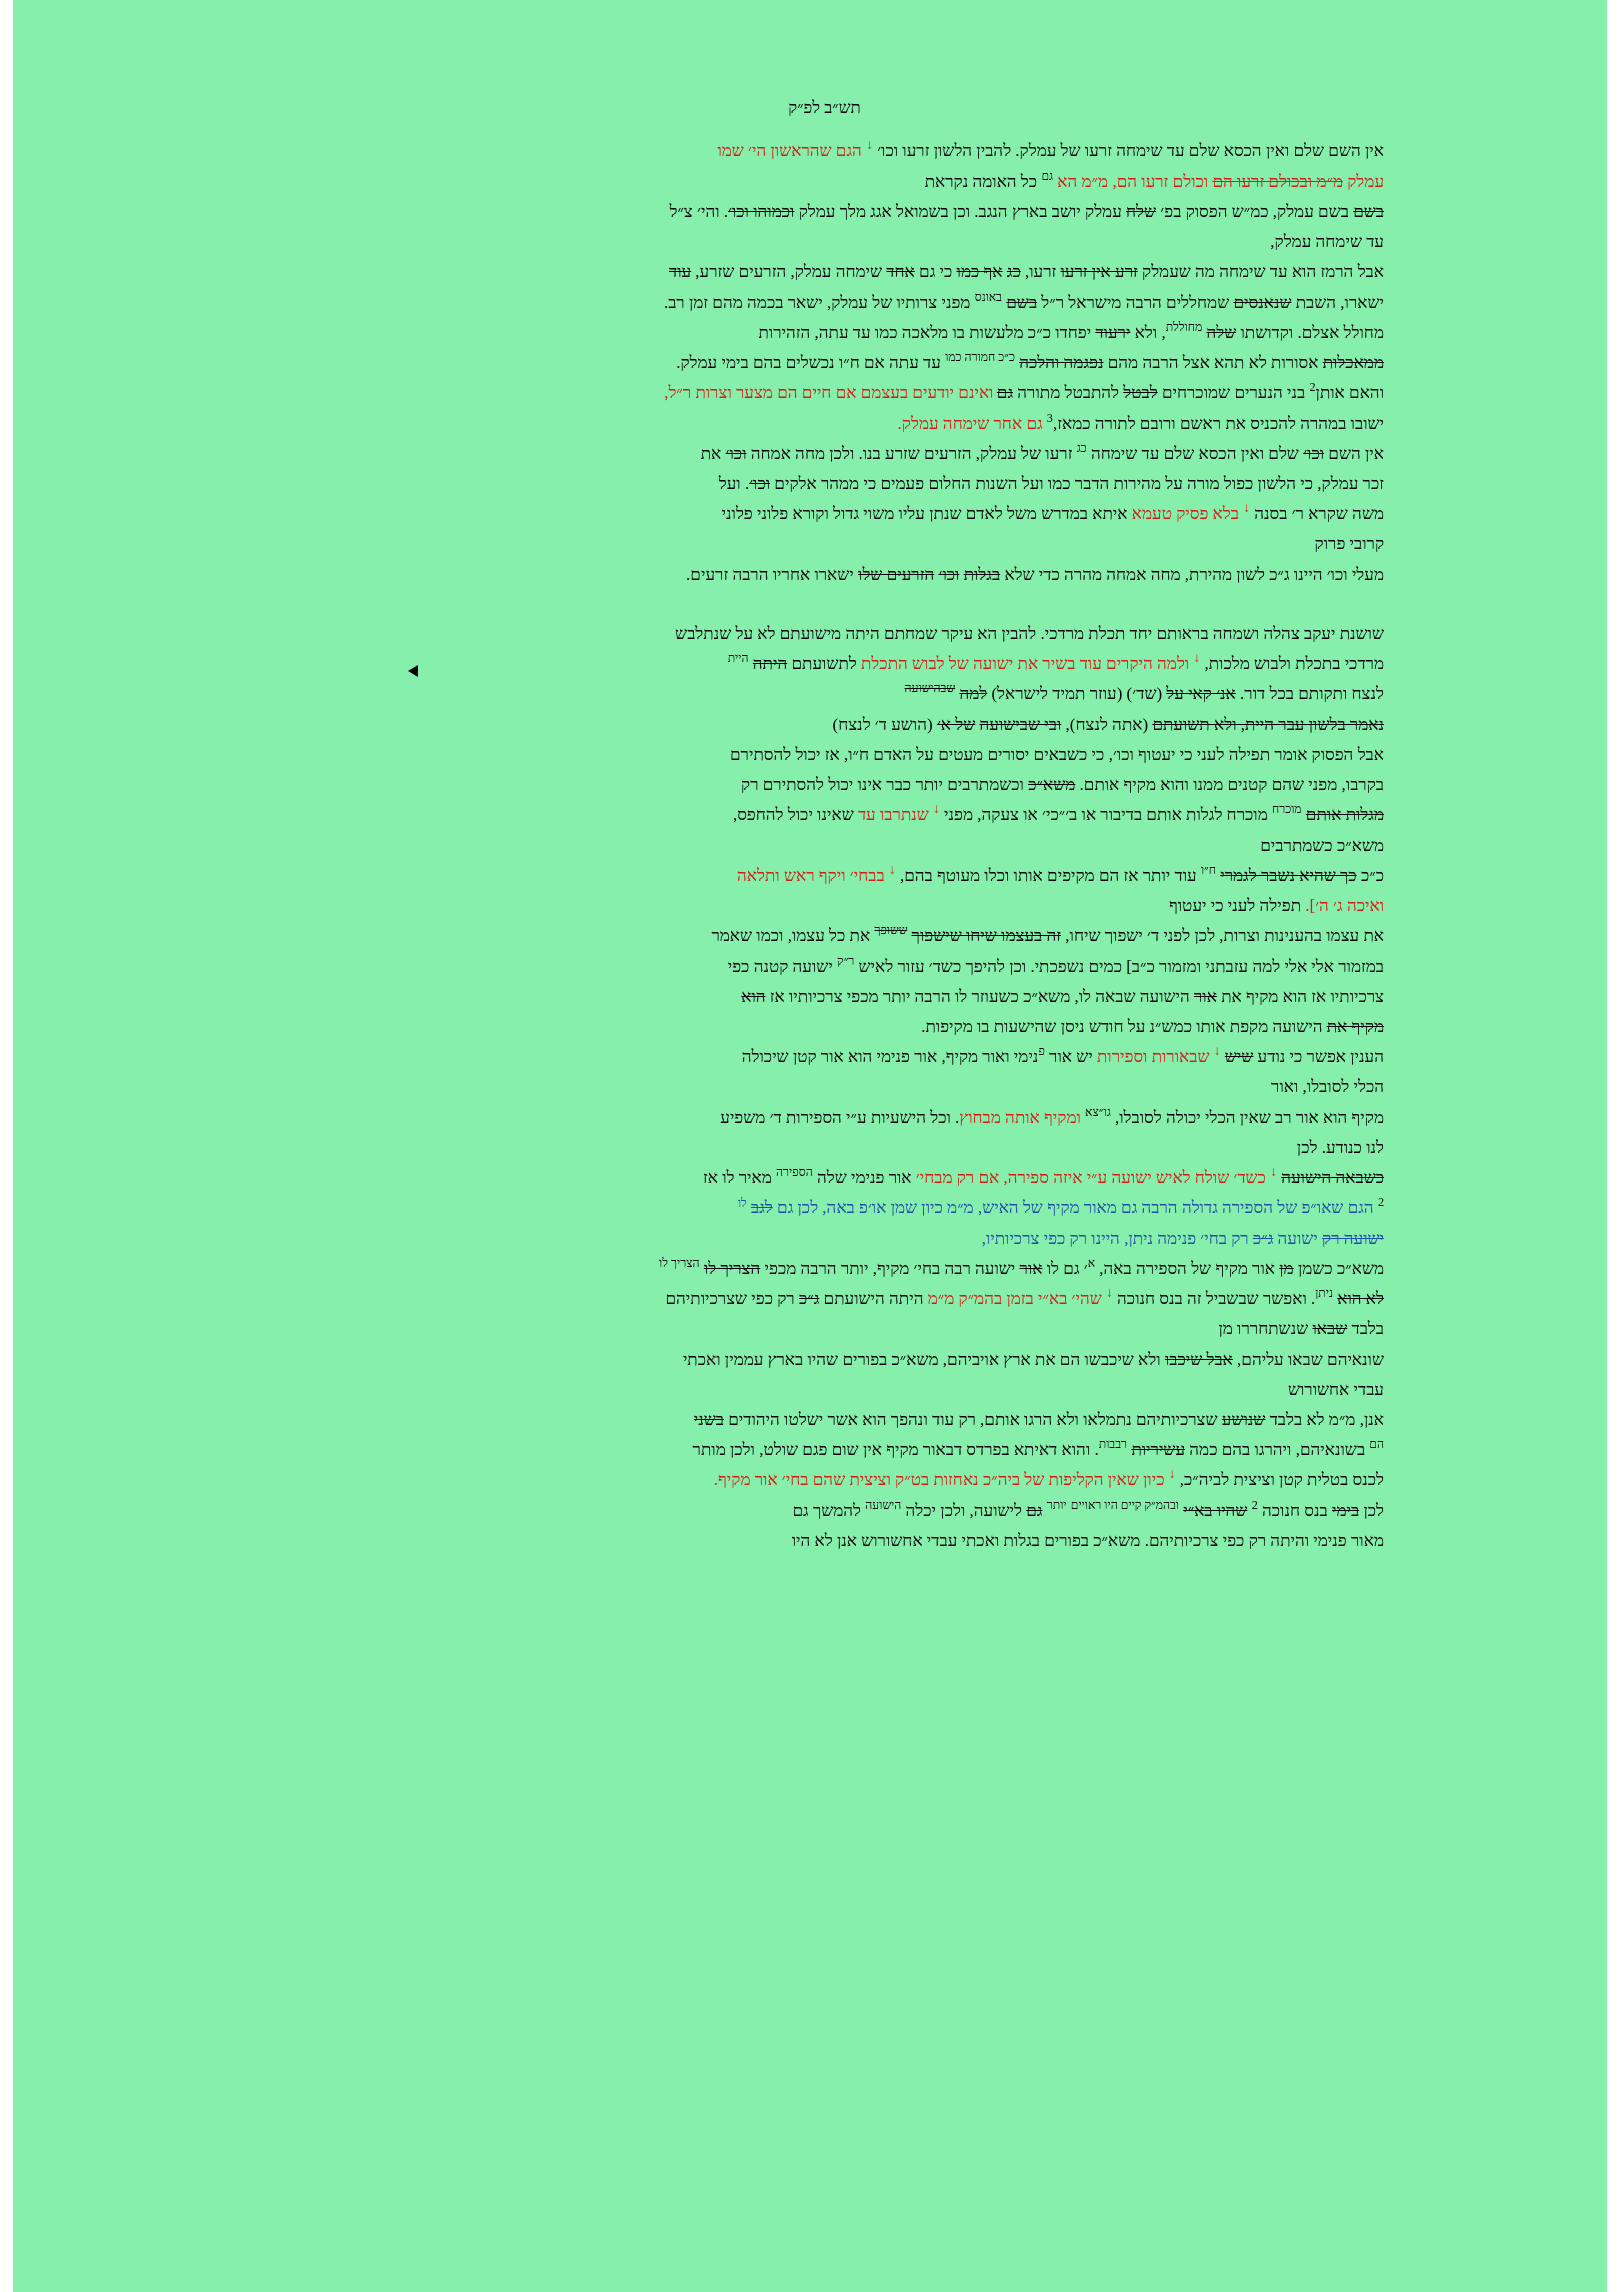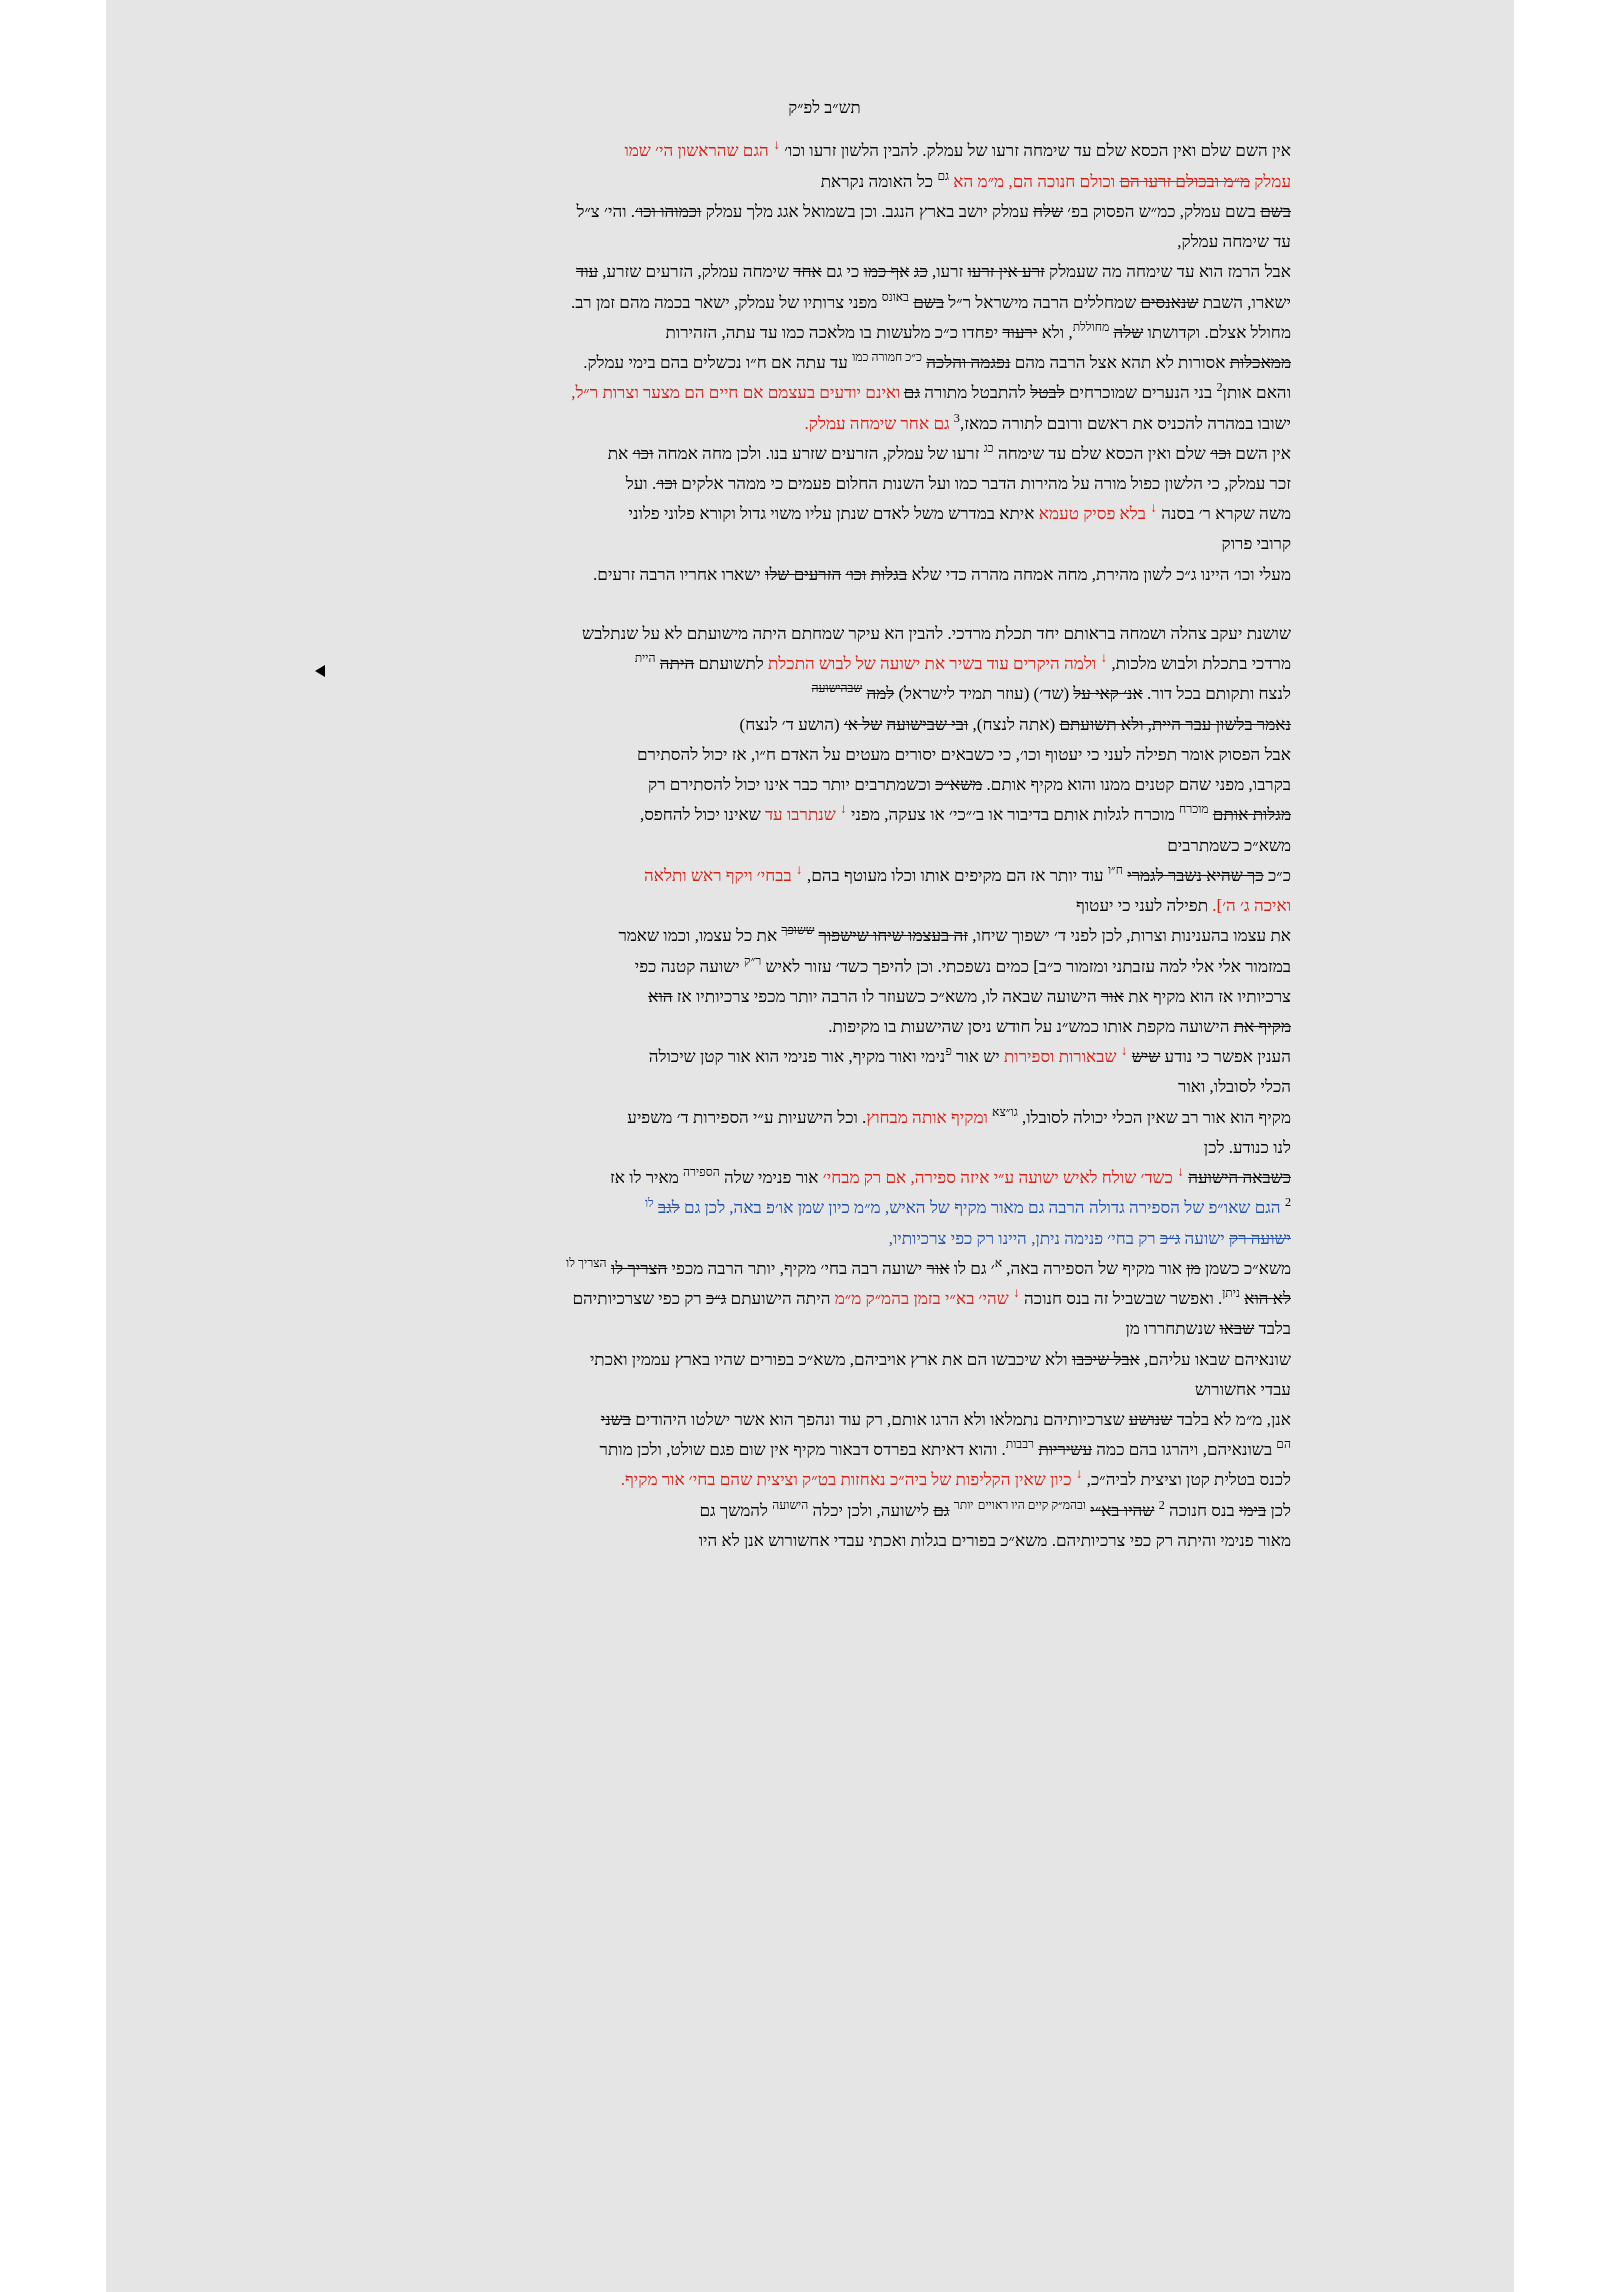--- a/index.html
+++ b/index.html
@@ -6,23 +6,23 @@
     margin: 0;
     padding: 0;
     background: #ffffff;
   }
   body {
     font-family: "Liberation Serif", serif;
     color: #000000;
   }
   .page {
     position: relative;
-    width: 1408px;
+    width: 1594px;
     height: 2293px;
-    background: #e5e5e5;
+    background: #86efac;
     margin: 0 auto;
     overflow: hidden;
   }
   .doc {
     position: absolute;
     top: 94px;
     right: 223px;
     left: 223px;
     direction: rtl;
     text-align: justify;
@@ -80,21 +80,21 @@
 <body>
 
 <div class="page">
 
   <div class="marker-triangle"></div>
 
   <div class="doc">
     <div class="header-line">תש״ב לפ״ק</div>
     <div id="paras">
         <p class="para"><span class="">אין השם שלם ואין הכסא שלם עד שימחה זרעו של עמלק. להבין הלשון זרעו וכו׳ </span><span class="ins-mark">↓</span><span class="red"> הגם שהראשון הי׳ שמו</span></p>
-        <p class="para"><span class="red">עמלק </span><span class="red strike">מ״מ ובכולם זרעו הם</span><span class="red"> וכולם חנוכה הם, מ״מ הא </span><span class="sup">גם</span><span class=""> כל האומה נקראת</span></p>
+        <p class="para"><span class="red">עמלק </span><span class="red strike">מ״מ ובכולם זרעו הם</span><span class="red"> וכולם זרעו הם, מ״מ הא </span><span class="sup">גם</span><span class=""> כל האומה נקראת</span></p>
         <p class="para"><span class="strike">בשם</span><span class=""> בשם עמלק, כמ״ש הפסוק בפ׳ </span><span class="strike">שלח</span><span class=""> עמלק יושב בארץ הנגב. וכן בשמואל אגג מלך עמלק </span><span class="strike">וכמוהו וכו׳</span><span class="">. והי׳ צ״ל</span></p>
         <p class="para"><span class="">עד שימחה עמלק,</span></p>
         <p class="para"><span class="">אבל הרמז הוא עד שימחה מה שעמלק </span><span class="strike">זרע אין זרעו</span><span class=""> זרעו, </span><span class="strike">כג</span><span class=""> </span><span class="strike">אף כמו</span><span class=""> כי גם </span><span class="strike">אחד</span><span class=""> שימחה עמלק, הזרעים שזרע, </span><span class="strike">עוד</span><span class=""></span></p>
         <p class="para"><span class="">ישארו, השבת </span><span class="strike">שנאנסים</span><span class=""> שמחללים הרבה מישראל ר״ל </span><span class="strike">בשם</span><span class=""> </span><span class="sup">באונס</span><span class=""> מפני צרותיו של עמלק, ישאר בכמה מהם זמן רב.</span></p>
         <p class="para"><span class="">מחולל אצלם. וקדושתו </span><span class="strike">שלה</span><span class=""> </span><span class="sup">מחוללת</span><span class="">, ולא </span><span class="strike">ירעוד</span><span class=""> יפחדו כ״כ מלעשות בו מלאכה כמו עד עתה, הזהירות</span></p>
         <p class="para"><span class="strike">ממאכלות</span><span class=""> אסורות לא תהא אצל הרבה מהם </span><span class="strike">נפגמה והלכה</span><span class=""> </span><span class="sup">כ״כ חמורה כמו</span><span class=""> עד עתה אם ח״ו נכשלים בהם בימי עמלק.</span></p>
         <p class="para"><span class="">והאם אותן</span><span class="sup">2</span><span class=""> בני הנערים שמוכרחים </span><span class="strike">לבטל</span><span class=""> להתבטל מתורה </span><span class="strike">גם</span><span class="ins-mark"> </span><span class="red">ואינם יודעים בעצמם אם חיים הם מצער וצרות ר״ל,</span></p>
         <p class="para"><span class="">ישובו במהרה להכניס את ראשם ורובם לתורה כמאז,</span><span class="sup">3</span><span class=""> </span><span class="red">גם אחר שימחה עמלק.</span></p>
         <p class="para"><span class="">אין השם </span><span class="strike">וכו׳</span><span class=""> שלם ואין הכסא שלם עד שימחה </span><span class="sup">כג</span><span class=""> זרעו של עמלק, הזרעים שזרע בנו. ולכן מחה אמחה </span><span class="strike">וכו׳</span><span class=""> את</span></p>
         <p class="para"><span class="">זכר עמלק, כי הלשון כפול מורה על מהירות הדבר כמו ועל השנות החלום פעמים כי ממהר אלקים </span><span class="strike">וכו׳</span><span class="">. ועל</span></p>

